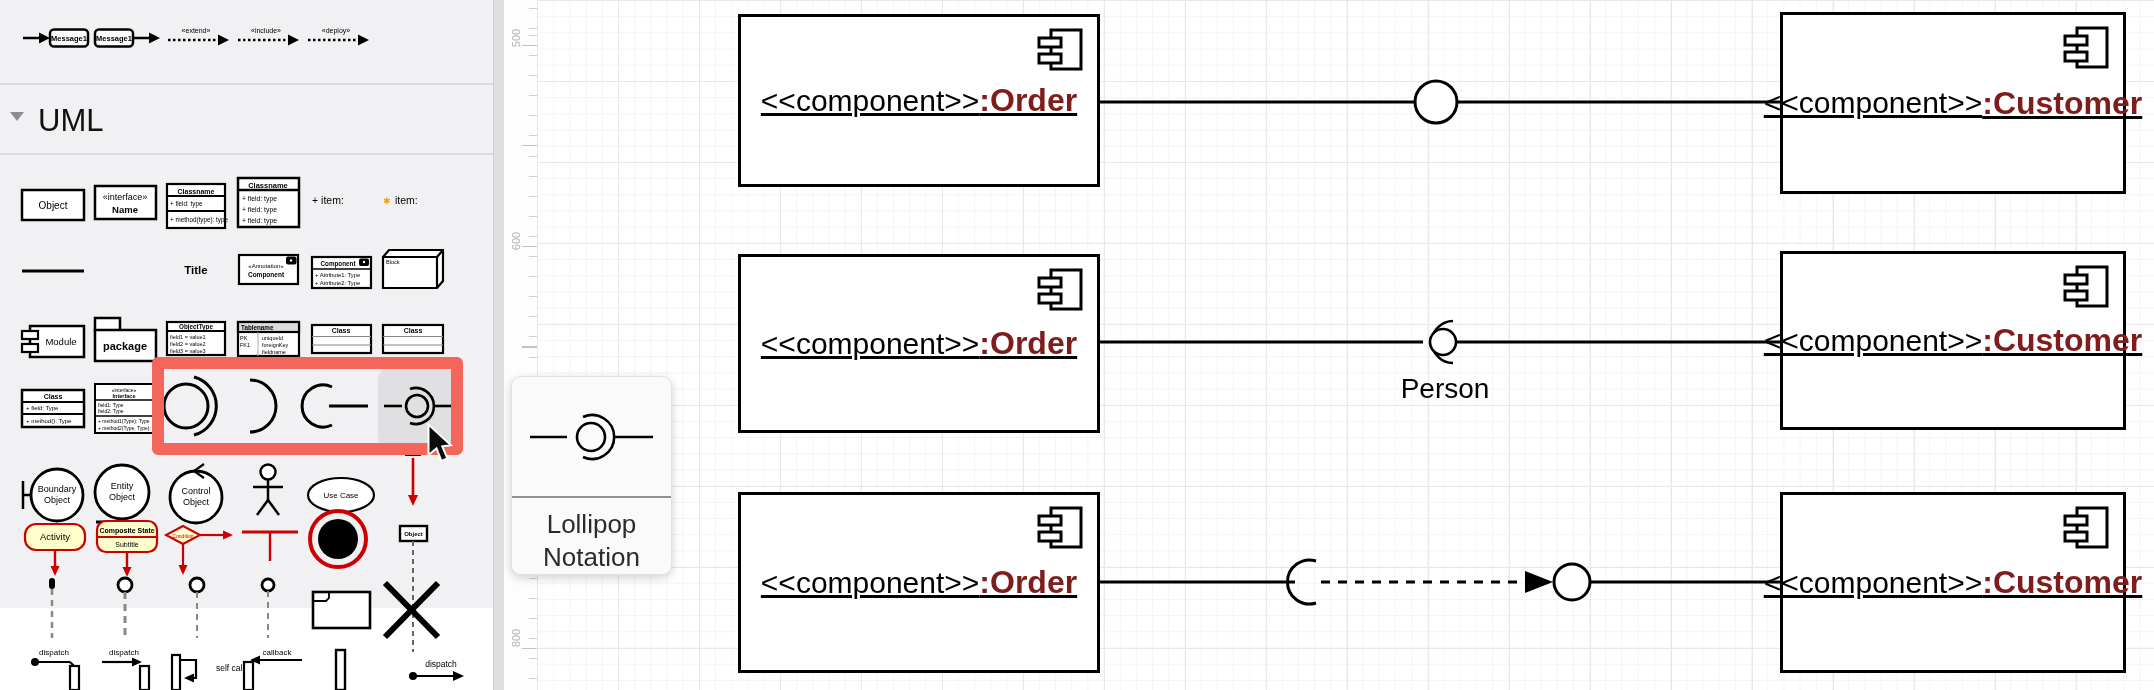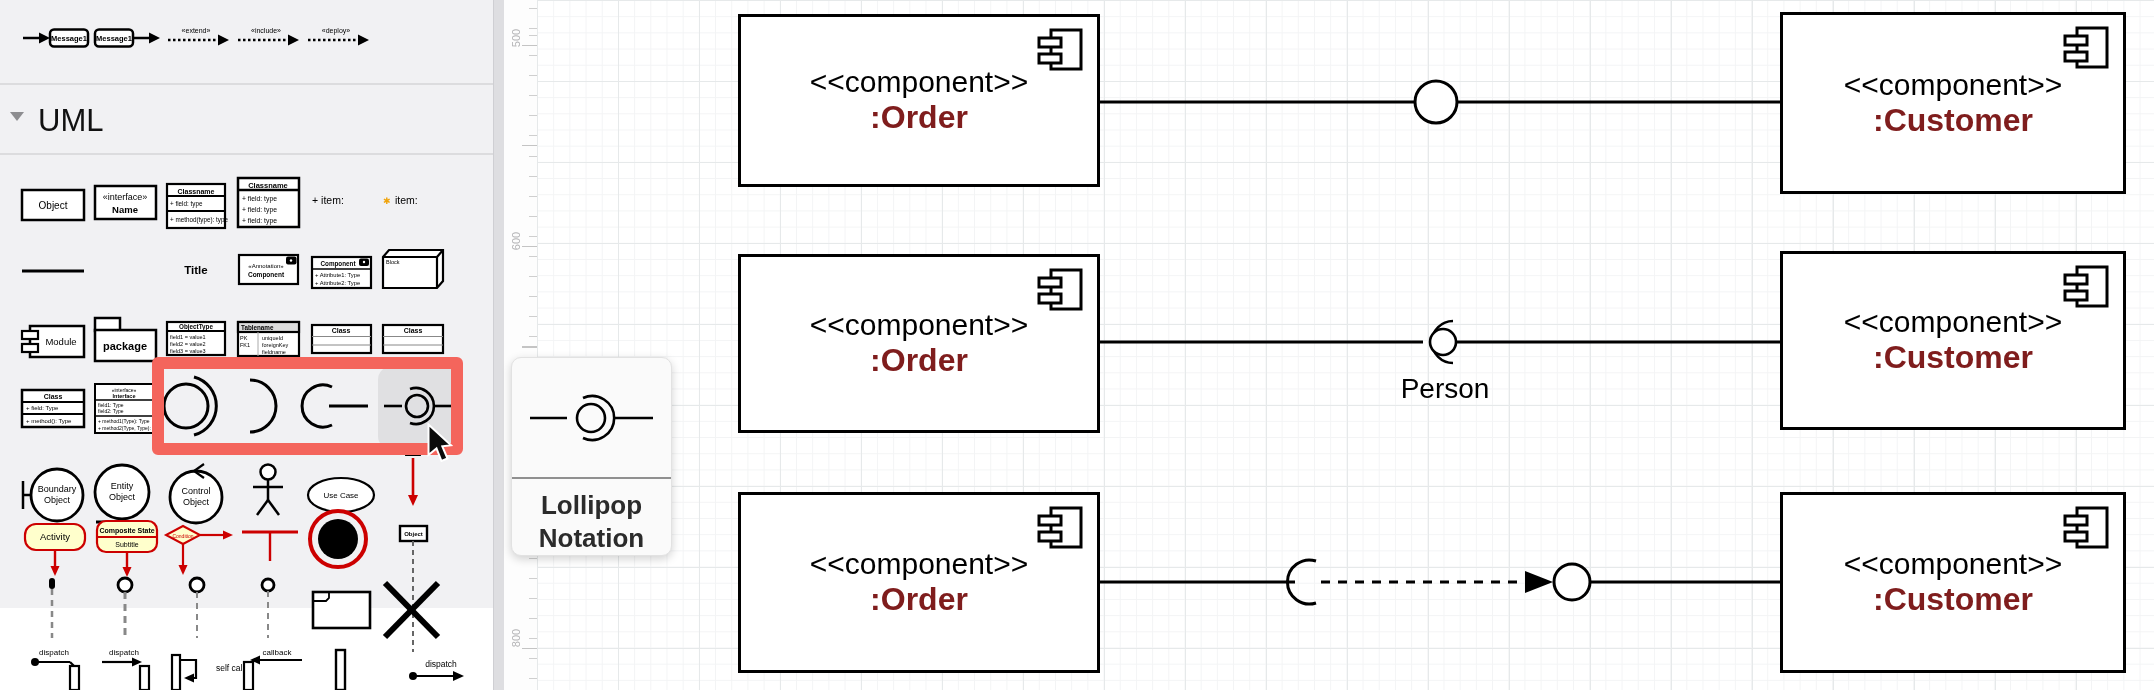--- a/index.html
+++ b/index.html
@@ -24,33 +24,33 @@
   
   #canvas{position:absolute;left:537px;top:0;width:1617px;height:690px;background:#fff;
     background-image:
       linear-gradient(to right,#e6e9ea 1px,transparent 1px),
       linear-gradient(to bottom,#e6e9ea 1px,transparent 1px),
       linear-gradient(to right,#f3f4f5 1px,transparent 1px),
       linear-gradient(to bottom,#f3f4f5 1px,transparent 1px);
     background-size:81px 81px,81px 81px,16.2px 16.2px,16.2px 16.2px;}
   #connectors{position:absolute;left:0;top:0;}
   .comp-box{position:absolute;background:#fff;border:3px solid #000;box-sizing:border-box;
-    display:flex;flex-direction:column;align-items:center;justify-content:center;}
+    display:flex;flex-direction:row;align-items:center;justify-content:center;text-decoration:underline;}
   .comp-box .stereo{font-size:30px;color:#000;}
   .comp-box .cname{font-size:32px;font-weight:bold;color:#7f1d1d;}
   .comp-icon{position:absolute;top:11px;right:14px;}
 
   
   #red-highlight{position:absolute;left:152px;top:357px;width:311px;height:98px;
     border:12px solid #f4655c;border-radius:6px;box-sizing:border-box;}
 
   
-  #tooltip{position:absolute;left:511px;top:357px;width:161px;height:199px;background:#fafafa;
+  #tooltip{position:absolute;left:511px;top:376px;width:161px;height:199px;background:#fafafa;
     border:1px solid #e2e2e2;border-radius:10px;box-shadow:0 3px 10px rgba(0,0,0,.18);
-    box-sizing:border-box;overflow:hidden;font-weight:bold;}
+    box-sizing:border-box;overflow:hidden;}
   #tooltip .preview{height:119px;display:flex;align-items:center;justify-content:center;
     border-bottom:2px solid #909090;}
   #tooltip .tip-label{padding:10px 8px;font-size:26px;line-height:1.28;color:#2b2b2b;text-align:center;}
 
   #cursor{position:absolute;left:427px;top:423px;}
 </style>
 </head>
 <body>
 
 <div id="app">

